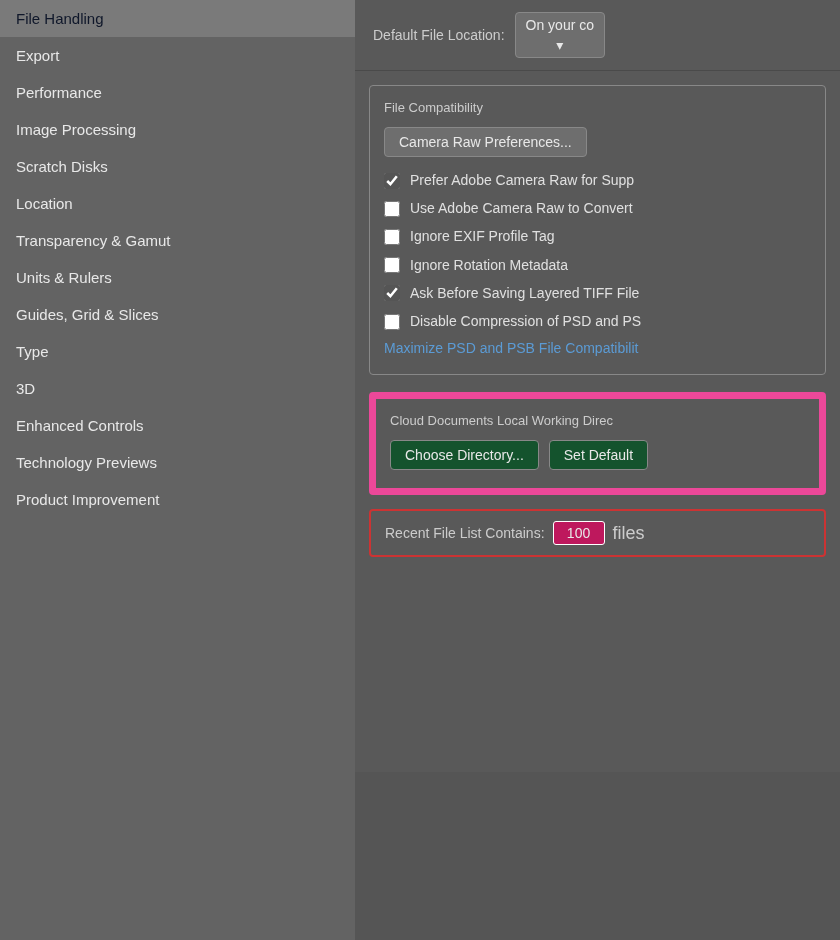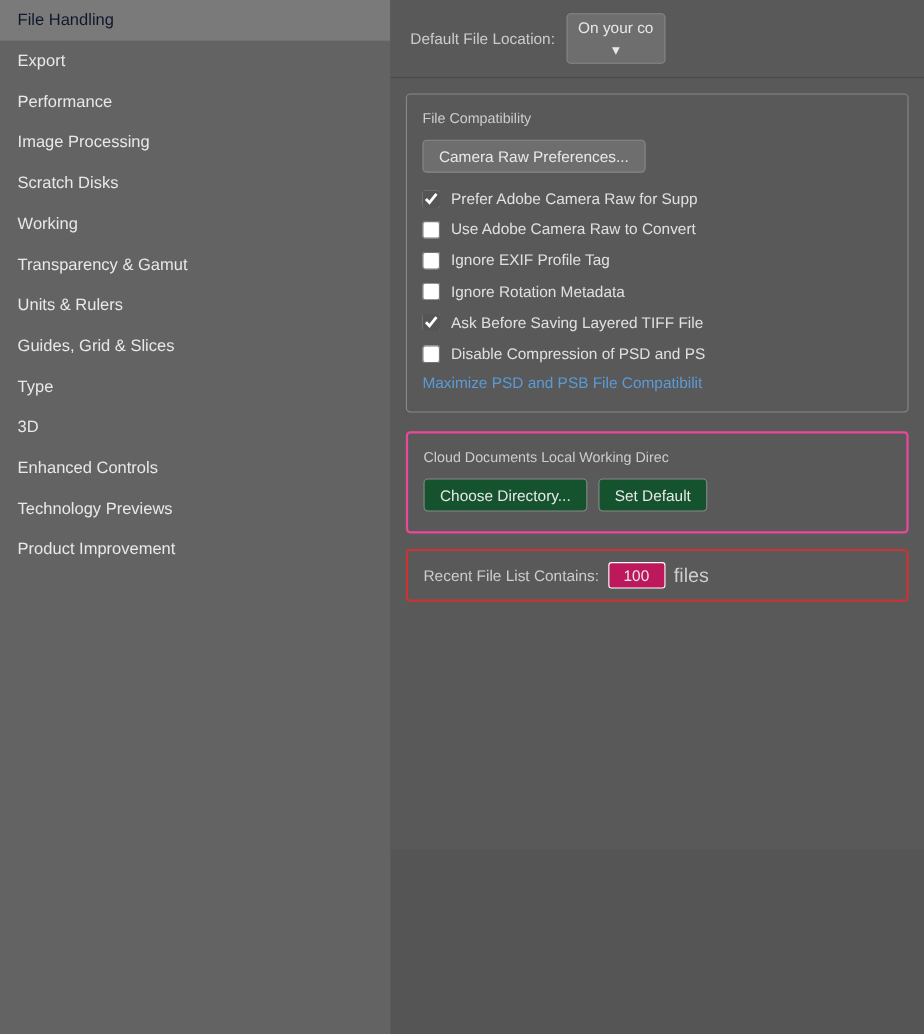--- a/index.html
+++ b/index.html
@@ -118,21 +118,21 @@
 
     .maximize-label {
       font-size: 14px;
       color: #5b9bd5;
       margin-top: 10px;
       cursor: pointer;
     }
 
     .cloud-section {
       margin: 17px 14px 10px 14px;
-      border: 2px solid #ec4899;
+      border: 7px solid #ec4899;
       border-radius: 4px;
       padding: 14px 14px 18px 14px;
     }
 
     .cloud-title {
       font-size: 13px;
       color: #cccccc;
       margin-bottom: 12px;
     }
 
@@ -186,21 +186,21 @@
 </head>
 <body>
 
 <div class="sidebar">
 
 <div class="sidebar-item active">File Handling</div>
     <div class="sidebar-item">Export</div>
     <div class="sidebar-item">Performance</div>
     <div class="sidebar-item">Image Processing</div>
     <div class="sidebar-item">Scratch Disks</div>
-    <div class="sidebar-item">Working</div>
+    <div class="sidebar-item">Location</div>
     <div class="sidebar-item">Transparency &amp; Gamut</div>
     <div class="sidebar-item">Units &amp; Rulers</div>
     <div class="sidebar-item">Guides, Grid &amp; Slices</div>
     <div class="sidebar-item">Type</div>
     <div class="sidebar-item">3D</div>
     <div class="sidebar-item">Enhanced Controls</div>
     <div class="sidebar-item">Technology Previews</div>
     <div class="sidebar-item">Product Improvement</div>
   </div>
 

